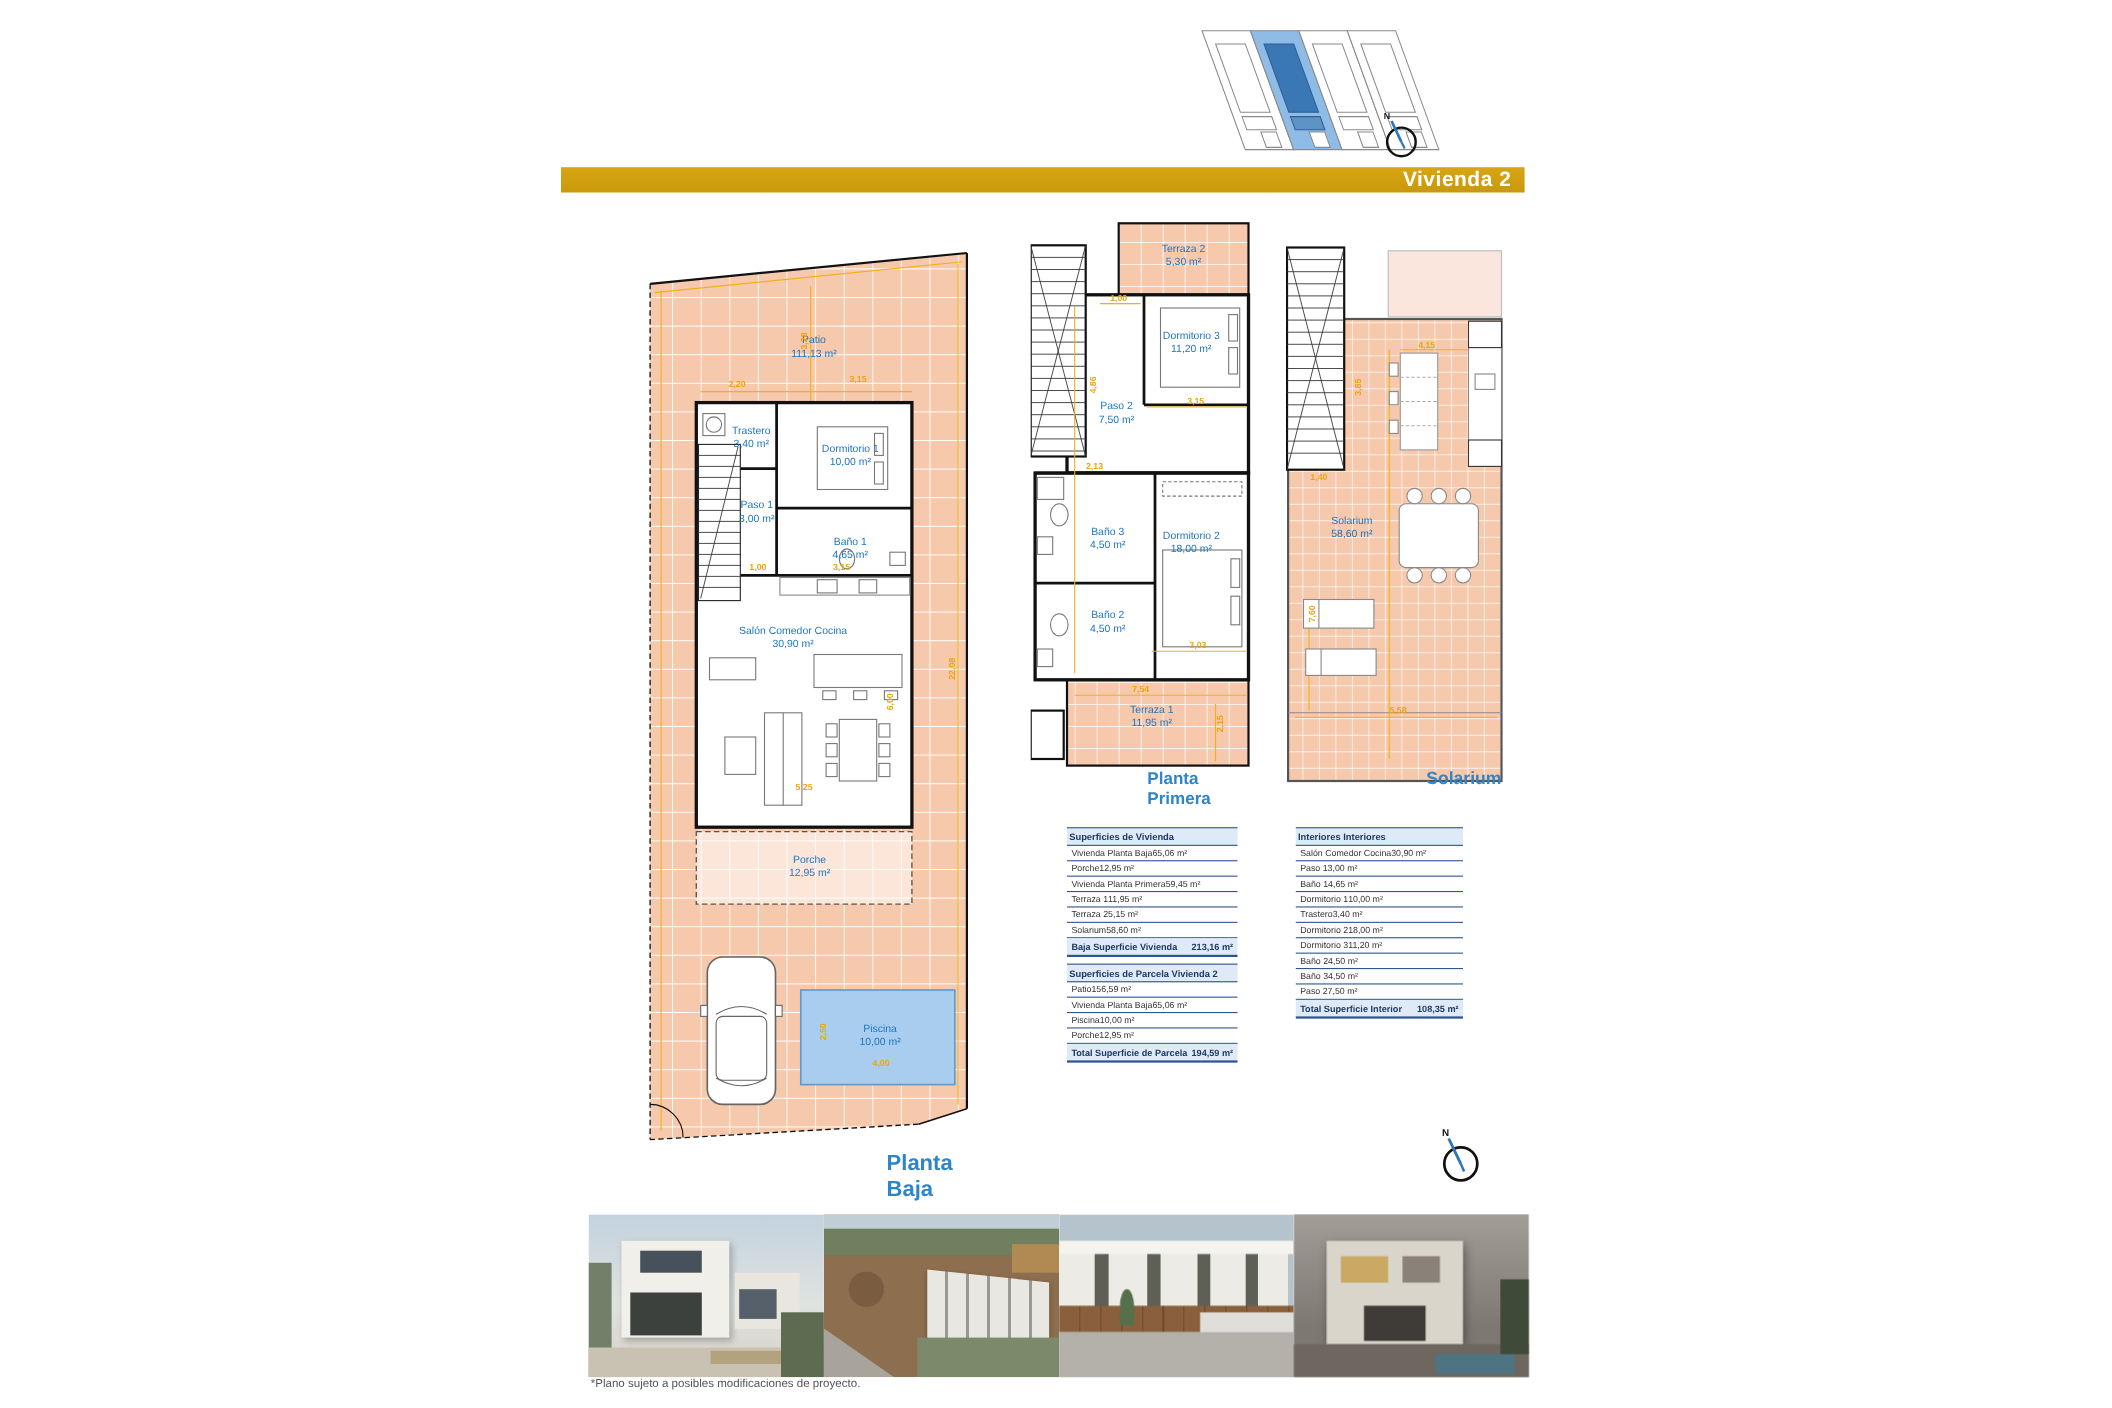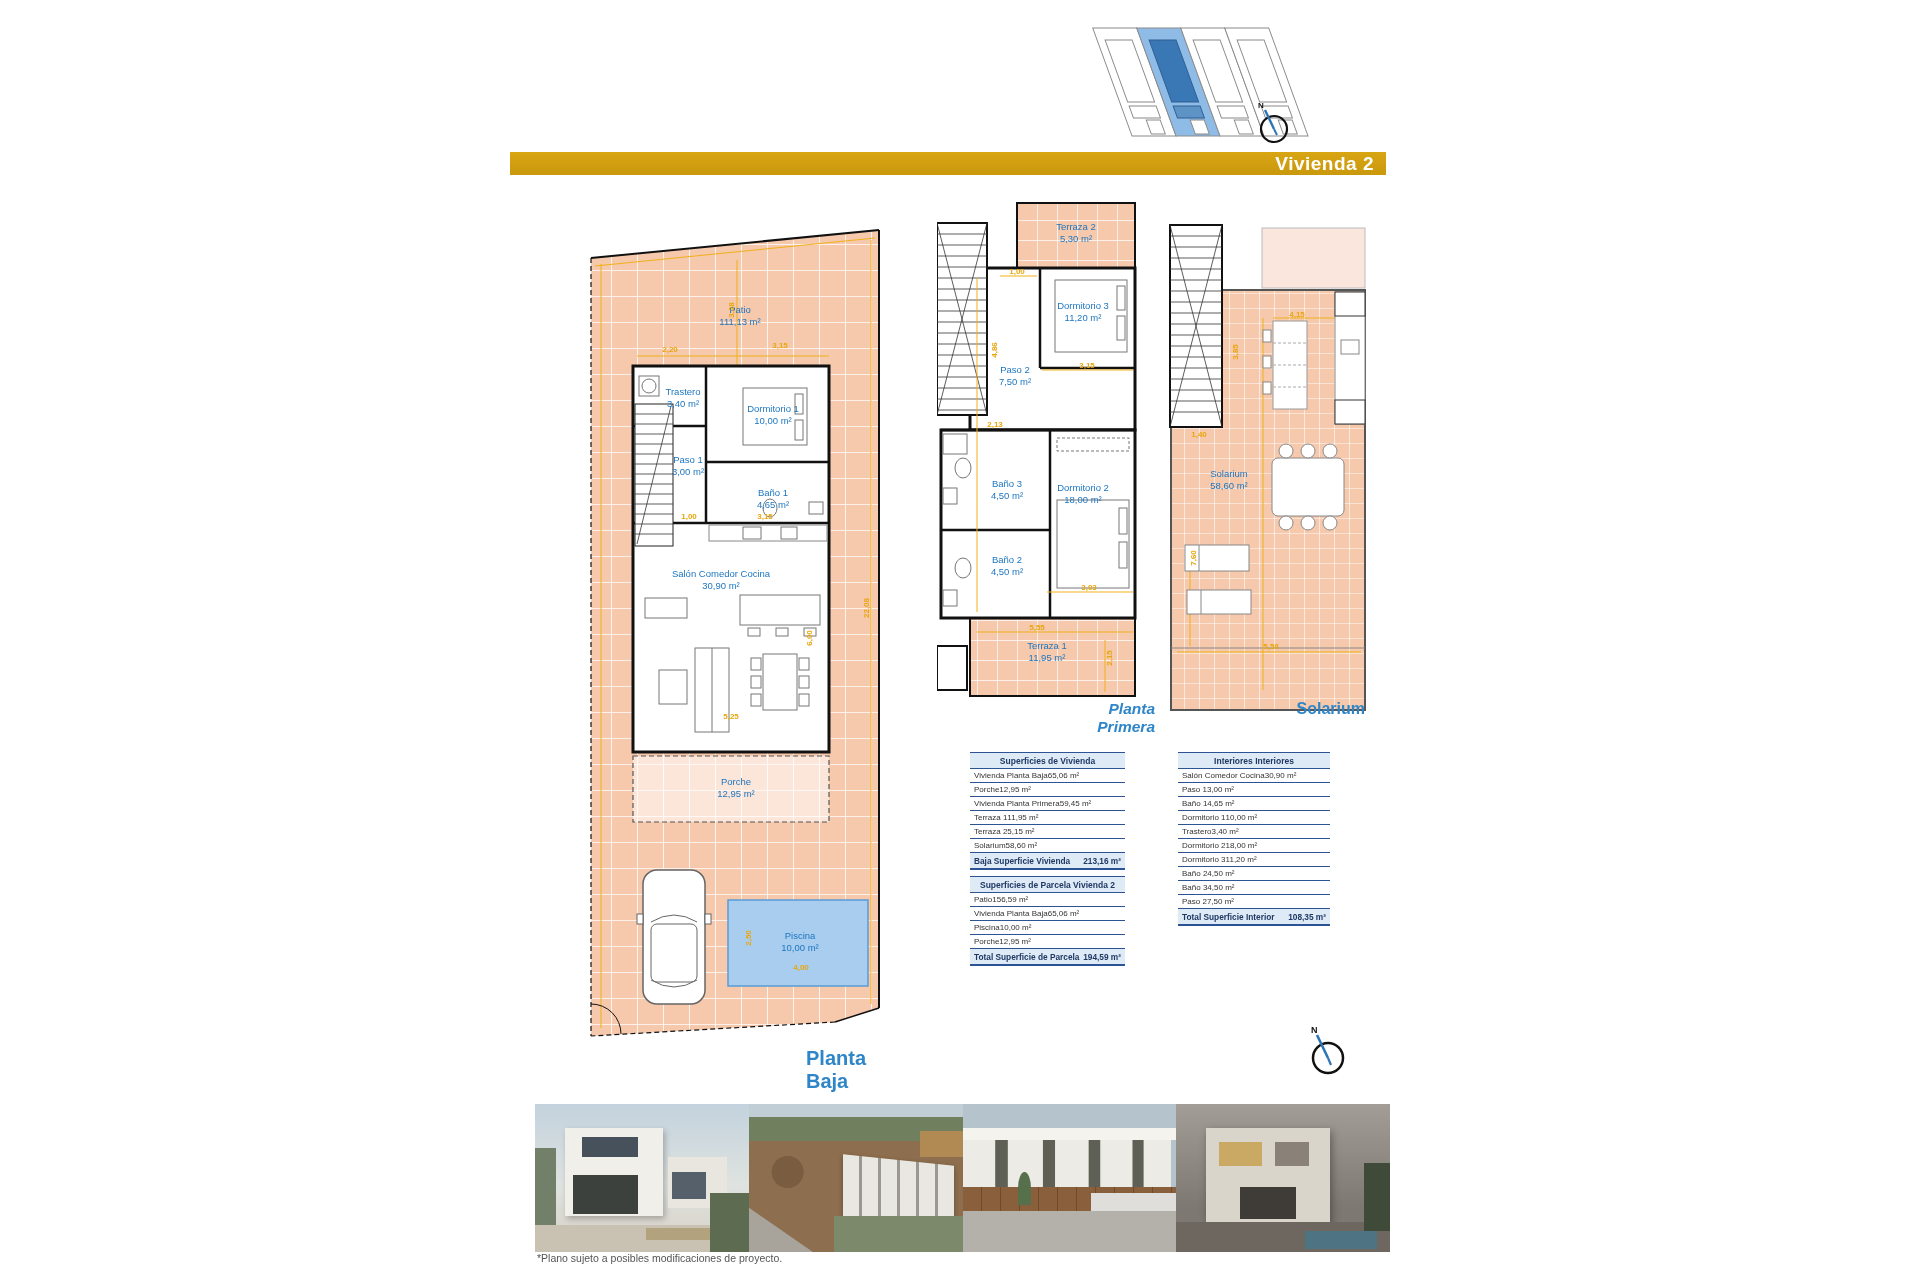--- a/index.html
+++ b/index.html
@@ -15,21 +15,21 @@
   .plan svg{position:absolute;left:0;top:0;}
   .rlab{position:absolute;transform:translate(-50%,-50%);text-align:center;color:#1d76c0;
         font-size:9.5px;line-height:1.25;white-space:nowrap;z-index:5;}
   .rlab b{font-weight:normal;display:block;}
   .dim{position:absolute;transform:translate(-50%,-50%);color:#e8a70f;font-size:8px;font-weight:bold;
        white-space:nowrap;z-index:6;}
   .dim.v{transform:translate(-50%,-50%) rotate(-90deg);}
   .ptitle{position:absolute;color:#2e86c8;font-weight:bold;z-index:7;}
   
   .stable{position:absolute;background:#fff;font-size:8px;color:#333;}
-  .stable .hd{background:#deeaf6;color:#1f3864;font-weight:bold;text-align:center;
+  .stable .hd{background:#deeaf6;color:#1f3864;font-weight:bold;
               padding:2.5px 2px;border-top:1.5px solid #2e5395;border-bottom:1.2px solid #2e5395;font-size:8.5px;}
   .stable .rw{display:flex;padding:2px 4px;border-bottom:1px solid #2e5395;}
   .stable .tt{background:#deeaf6;color:#1f3864;font-weight:bold;display:flex;justify-content:space-between;
               padding:2.5px 4px;border-bottom:2px solid #2e5395;font-size:8.3px;}
   
   .photos{position:absolute;left:535px;top:1104px;width:855px;height:148px;display:flex;}
   .photo{position:relative;flex:1 1 25%;overflow:hidden;}
   .photo div{position:absolute;}
   .footnote{position:absolute;left:537px;top:1252px;font-size:10.5px;color:#555;}
 </style>
@@ -276,23 +276,23 @@
       </div>
     <div class="rlab" style="left:110px;top:452px;">
         <b>Terraza 1</b>
         <b>11,95 m²</b>
       </div>
     <span class="dim" style="left:80px;top:71px;">1,00</span>
     <span class="dim v" style="left:57px;top:150px;">4,86</span>
     <span class="dim" style="left:150px;top:165px;">3,15</span>
     <span class="dim" style="left:58px;top:224px;">2,13</span>
     <span class="dim" style="left:152px;top:387px;">3,03</span>
-    <span class="dim" style="left:100px;top:427px;">5,55</span>
+    <span class="dim" style="left:100px;top:427px;">7,54</span>
     <span class="dim v" style="left:172px;top:458px;">2,15</span>
-    <div class="ptitle" style="left:118px;top:500px;width:100px;text-align:right;font-size:15.5px;font-style:italic;">Planta Primera</div>
+    <div class="ptitle" style="left:106px;top:500px;width:100px;text-align:left;font-size:15.5px;">Planta Primera</div>
   </div>
 
   <div class="plan" style="left:1169px;top:218px;width:200px;height:500px;">
     <svg width="200" height="500">
       <defs>
         <pattern id="pC" width="15" height="15" patternUnits="userSpaceOnUse">
           <rect width="15" height="15" fill="#f6c8ac"></rect>
           <path d="M0 0H15M0 0V15" stroke="#ffffff" stroke-width="1.2"></path>
         </pattern>
       </defs>

